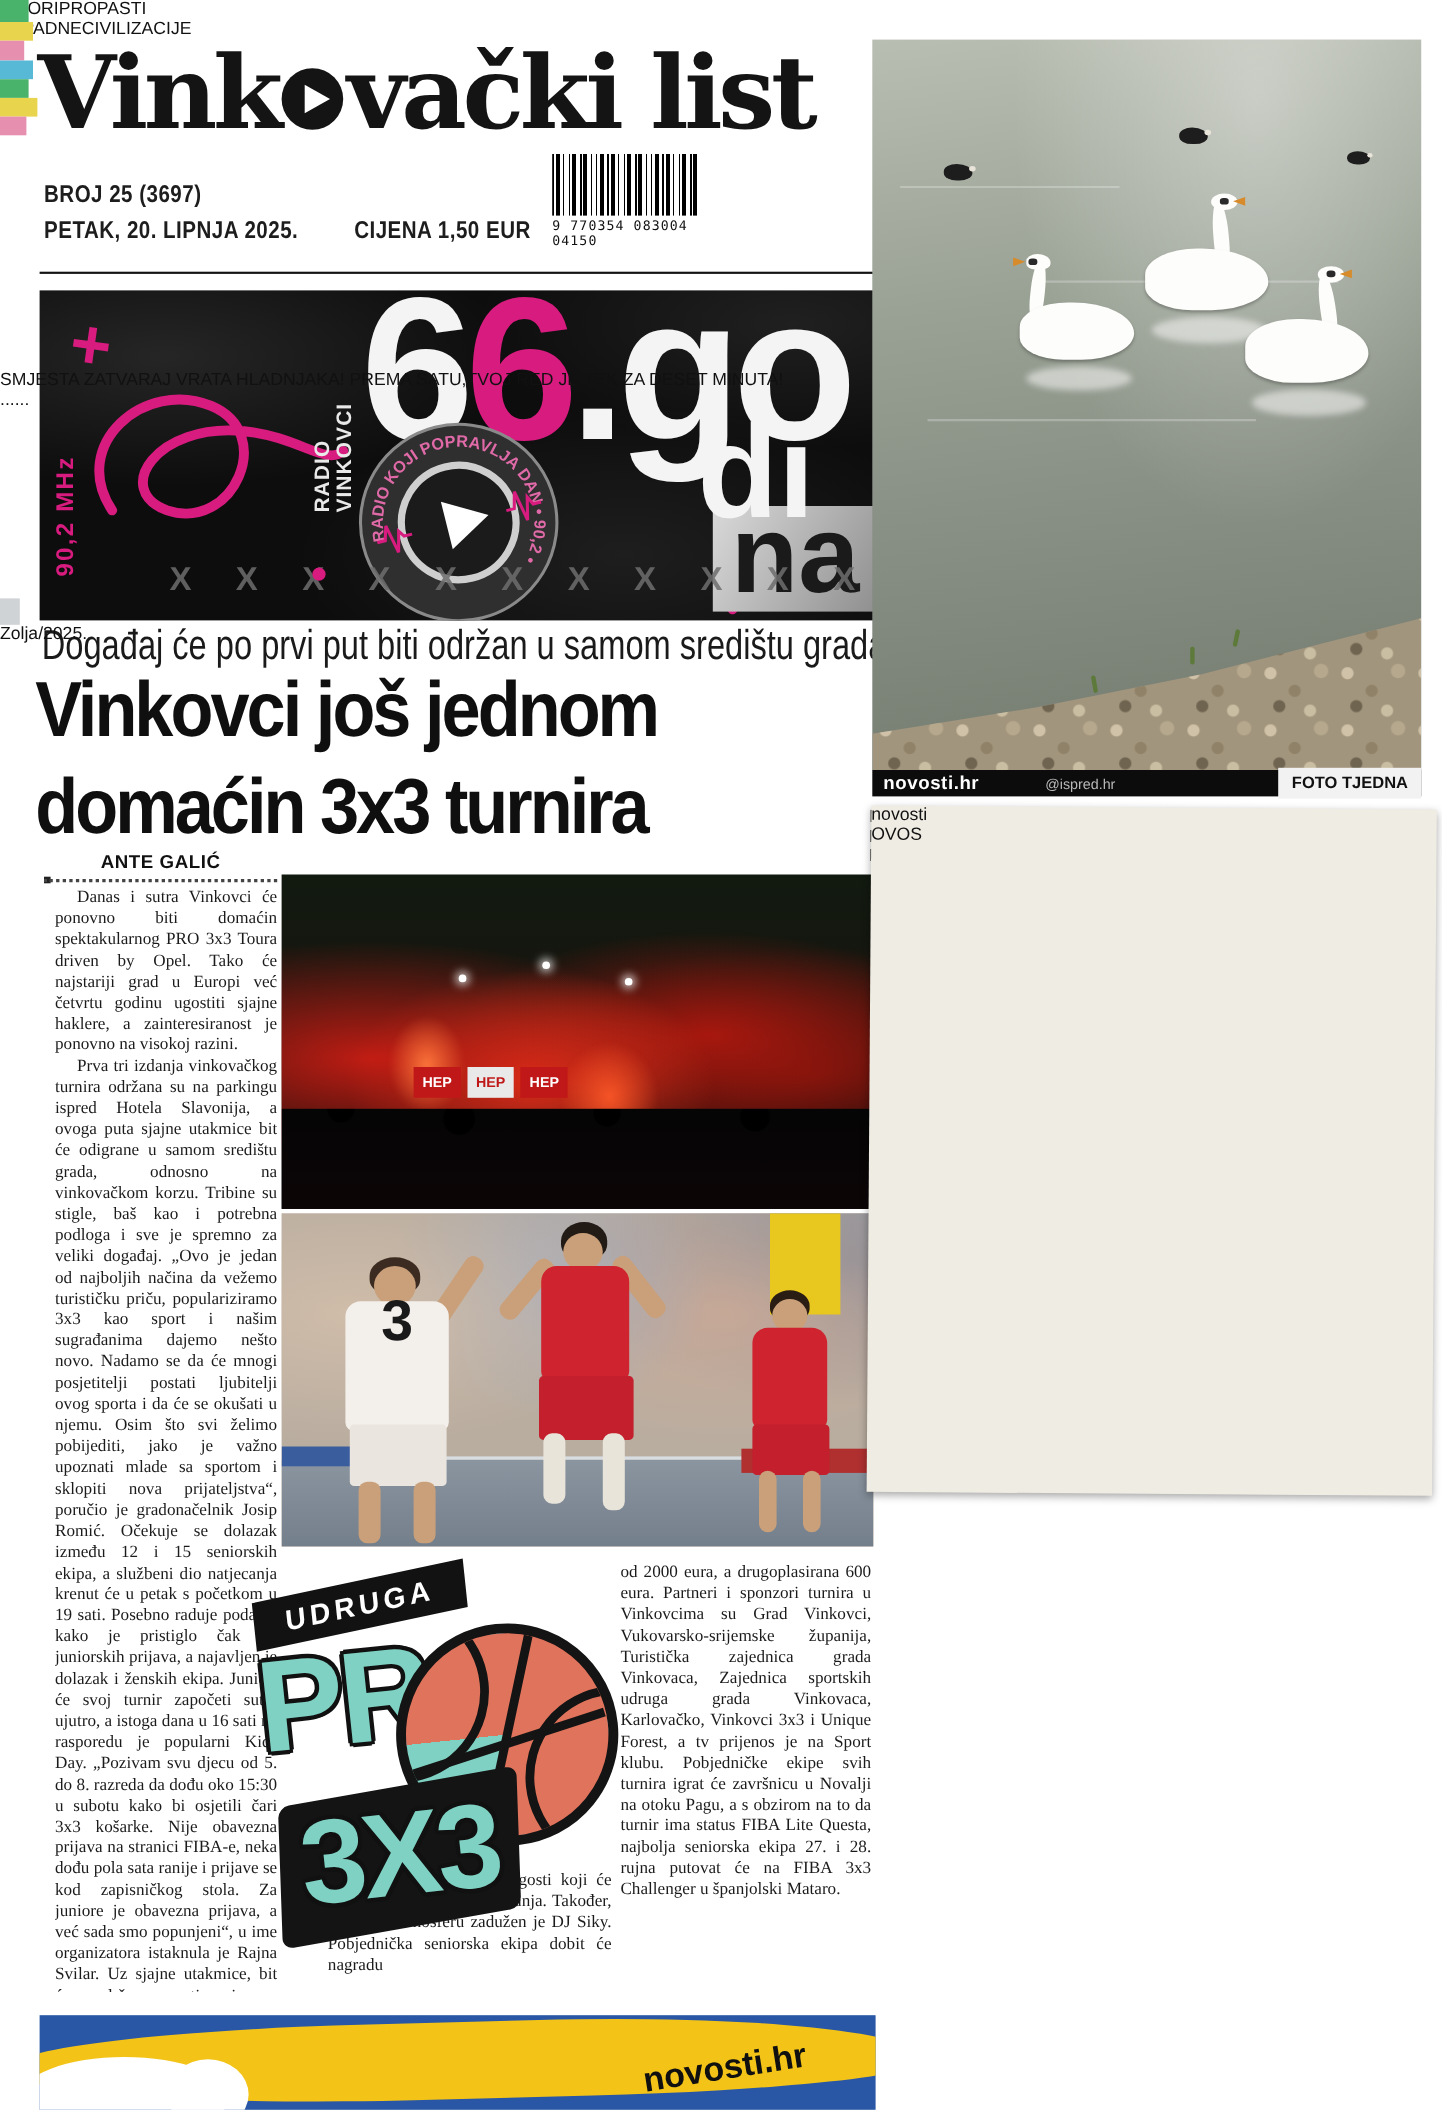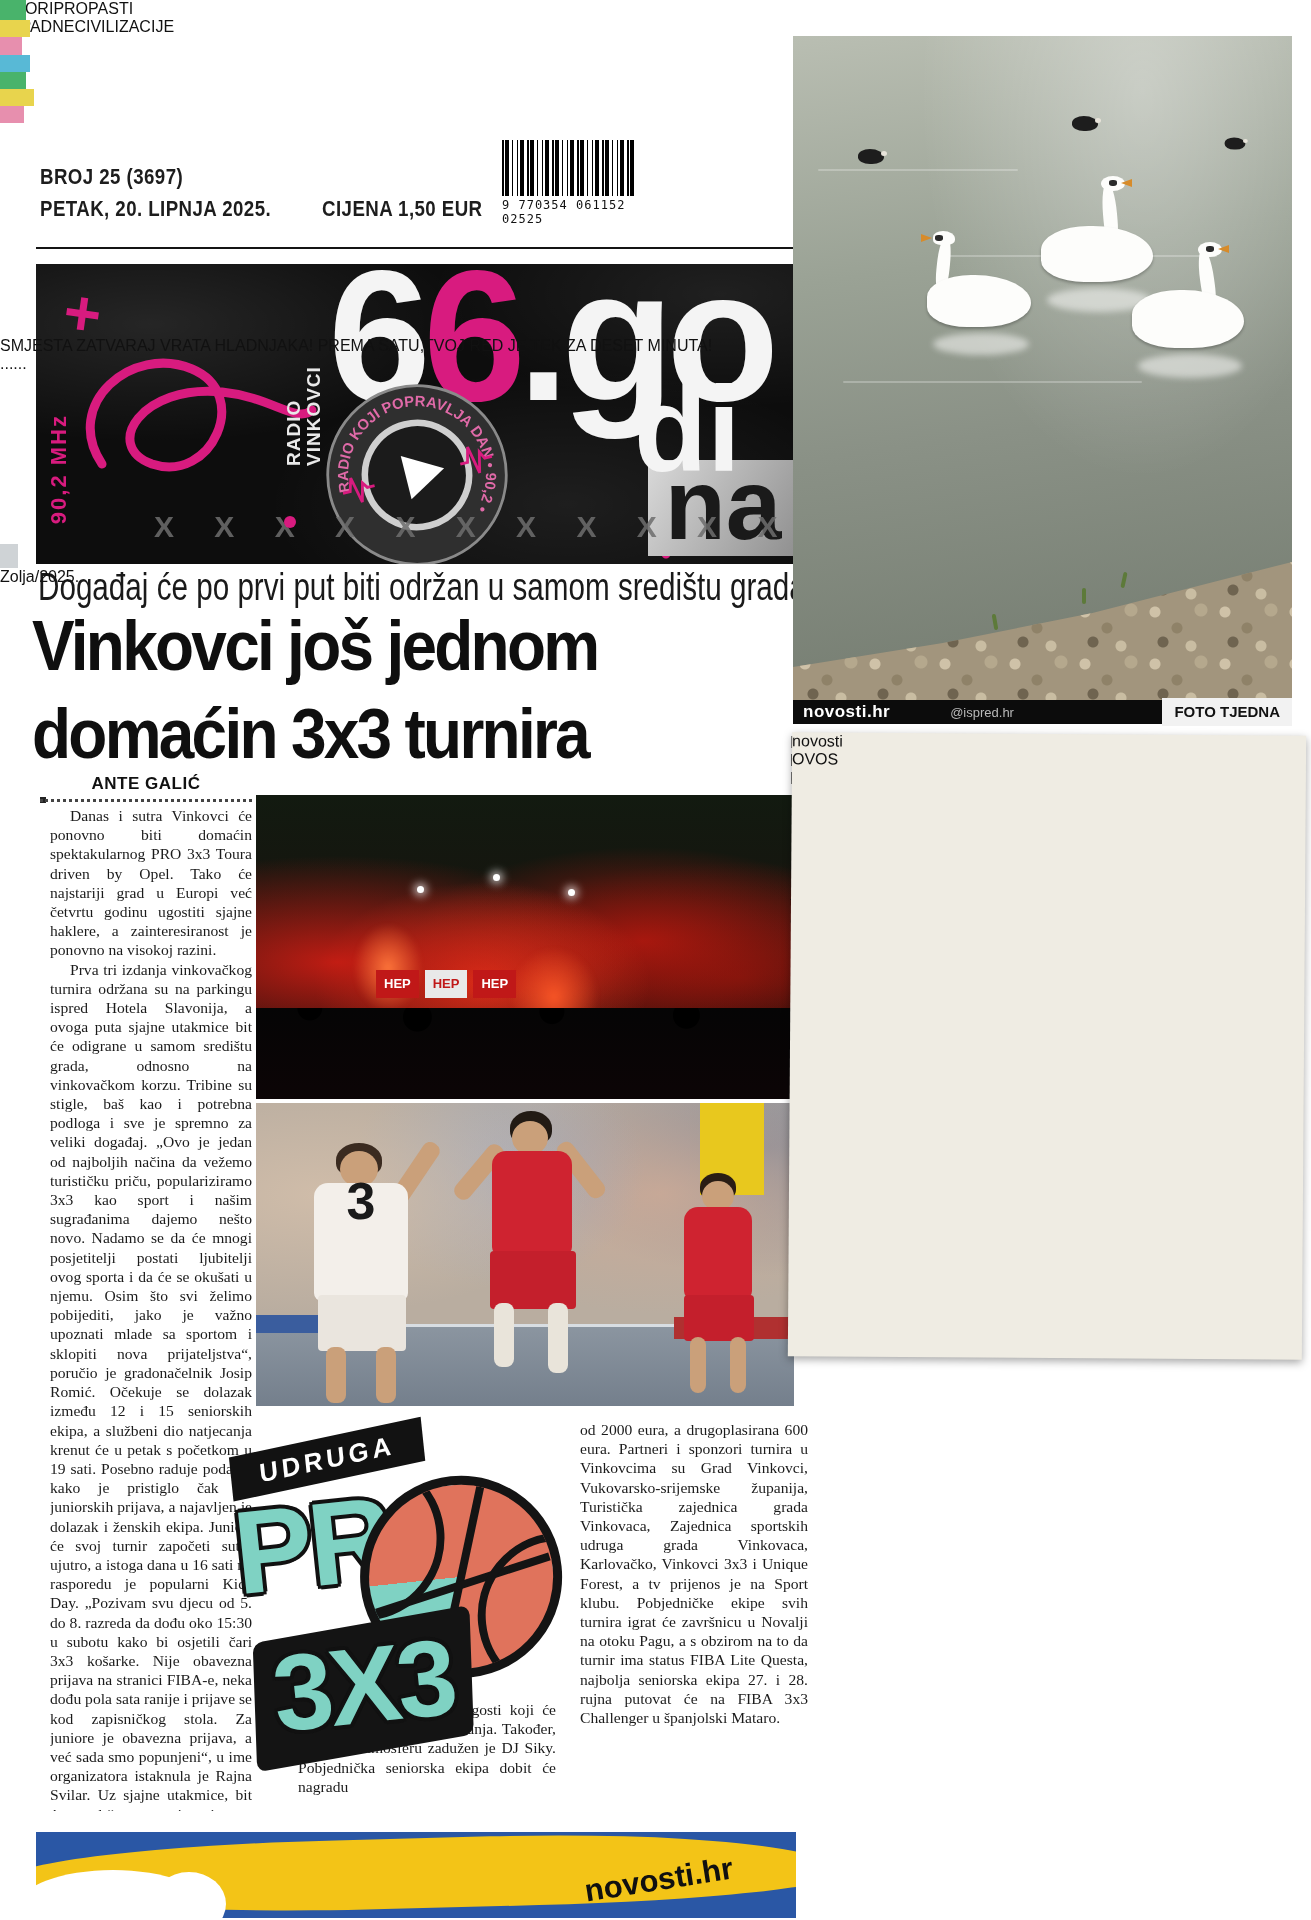--- a/index.html
+++ b/index.html
@@ -58,21 +58,21 @@
   #byline-rule{left:40px;top:799px;width:212px;border-top:3px dotted #444;}
   #byline-square{left:40px;top:797px;width:6px;height:6px;background:#222;}
 
   
   .bodytext{font-family:"Liberation Serif",serif;font-size:15.6px;line-height:19.2px;
             text-align:justify;color:#1b1b1b;overflow:hidden;}
   .bodytext p{margin:0;text-indent:20px;}
   #article-col1{left:50px;top:806px;width:202px;height:1005px;}
   #continuation-col{left:298px;top:1700px;width:258px;height:102px;}
   #continuation-col p{text-indent:0;}
-  #sponsors-col{left:580px;top:1420px;width:228px;height:392px;}
+  #sponsors-col{left:564px;top:1420px;width:228px;height:392px;}
   #sponsors-col p{text-indent:0;}
 
   
   #crowd-photo{left:256px;top:795px;width:538px;height:304px;overflow:hidden;background:
       radial-gradient(ellipse at 15% 55%,rgba(220,30,20,.85),transparent 45%),
       radial-gradient(ellipse at 42% 62%,rgba(255,60,30,.8),transparent 38%),
       radial-gradient(ellipse at 72% 48%,rgba(200,25,15,.75),transparent 42%),
       radial-gradient(ellipse at 90% 60%,rgba(160,20,10,.6),transparent 45%),
       linear-gradient(#121a10 0%,#18120e 55%,#0a0908 100%);}
   .flare{position:absolute;border-radius:50%;filter:blur(2px);}
@@ -258,27 +258,30 @@
   .jar{position:absolute;border:2px solid #5e431a;background:#d8a13c;border-radius:3px;}
   #comic-signature{position:absolute;right:10px;bottom:6px;font-style:italic;font-size:14px;color:#222;
       font-family:"Liberation Serif",serif;}
   #floor-line{position:absolute;left:0;top:70%;width:100%;height:2px;background:rgba(0,0,0,.15);}
 </style>
 </head>
 <body>
 
 <div id="page">
 
+  <div class="abs" id="masthead"><span>Vink</span><span class="play-o"><svg viewBox="0 0 56 56">
+          <polygon points="21,15 21,41 44,28" fill="#ffffff"></polygon>
+        </svg></span><span>vački list</span></div>
 
   <div class="abs info" id="issue-number"><span class="cond">BROJ 25 (3697)</span></div>
   <div class="abs info" id="issue-date"><span class="cond">PETAK, 20. LIPNJA 2025.</span></div>
   <div class="abs info" id="issue-price"><span class="cond">CIJENA 1,50 EUR</span></div>
   <div class="abs" id="barcode">
     <div class="bars"></div>
-    <div class="digits">9 770354 061152 02525</div>
+    <div class="digits">9 770354 083004 04150</div>
   </div>
   <div class="abs" id="top-rule"></div>
 
   <div class="abs" id="radio-ad">
     <div class="abs" id="ad-plus">+</div>
     <svg class="abs" style="left:36px;top:50px;" width="250" height="190" viewBox="0 0 250 190">
       <path class="swirl" d="M30,150 C-10,90 60,30 120,55 C180,80 140,170 80,150 C30,132 70,70 150,78 C200,83 225,110 240,96"></path>
     </svg>
     <svg class="abs" style="left:620px;top:210px;" width="140" height="90" viewBox="0 0 140 90">
       <path class="swirl" d="M10,80 C40,10 120,10 130,50"></path>

